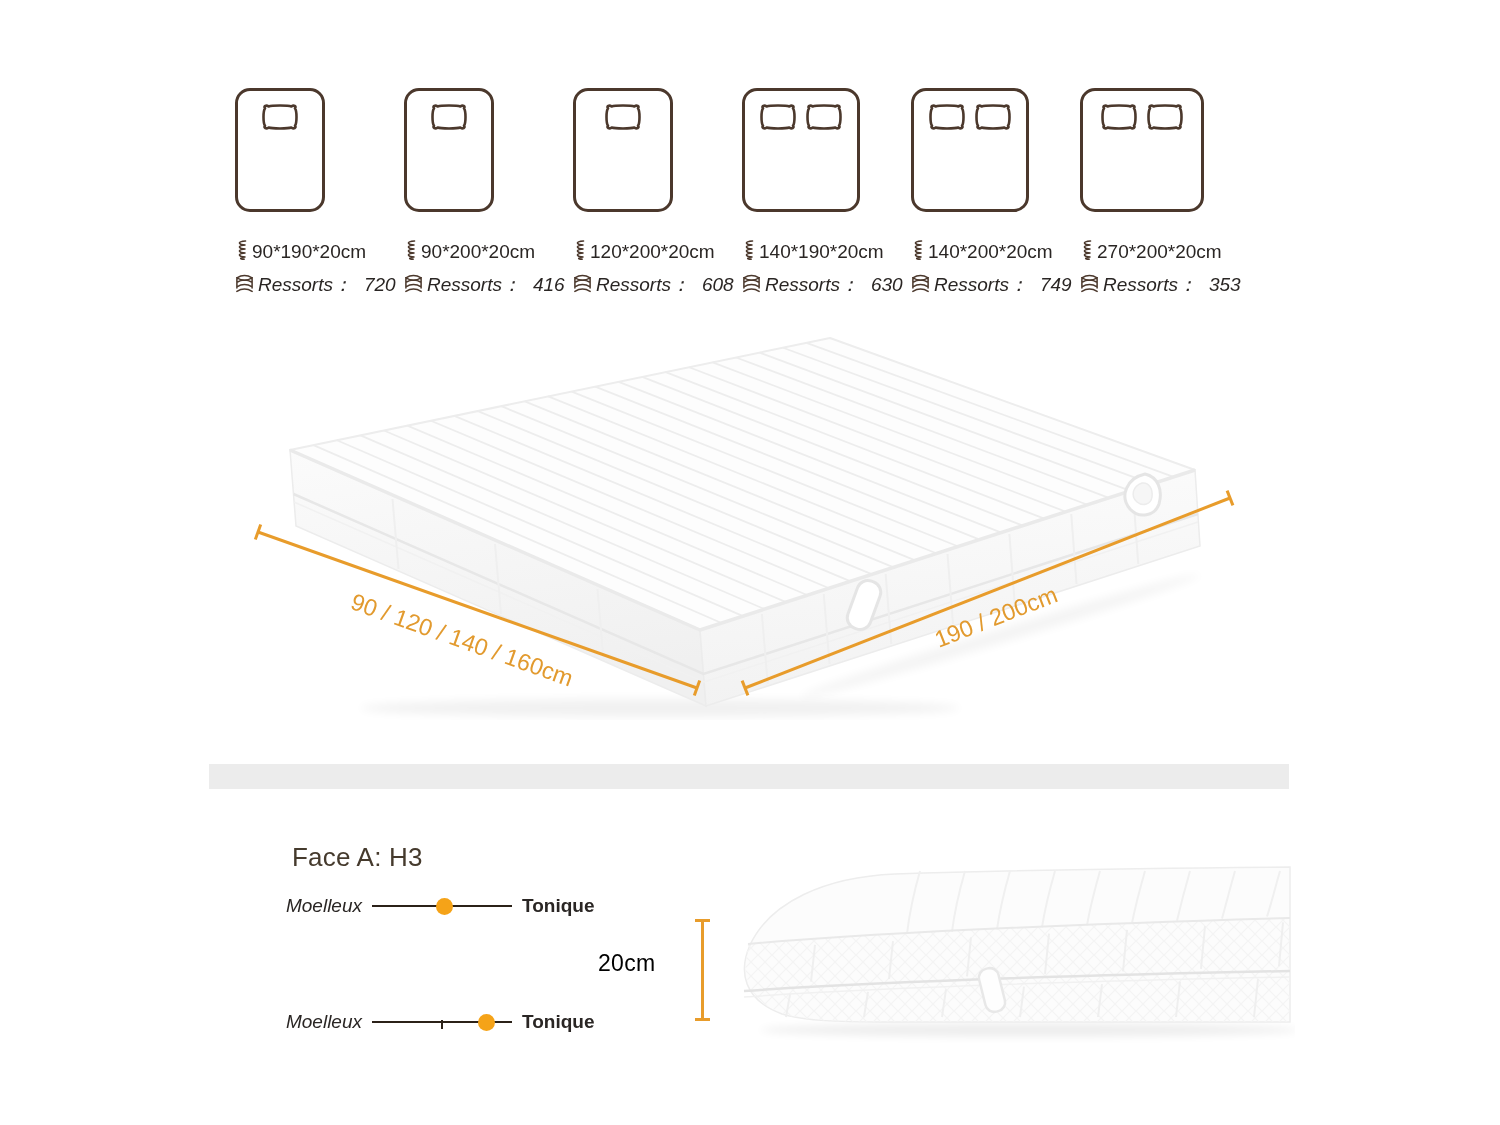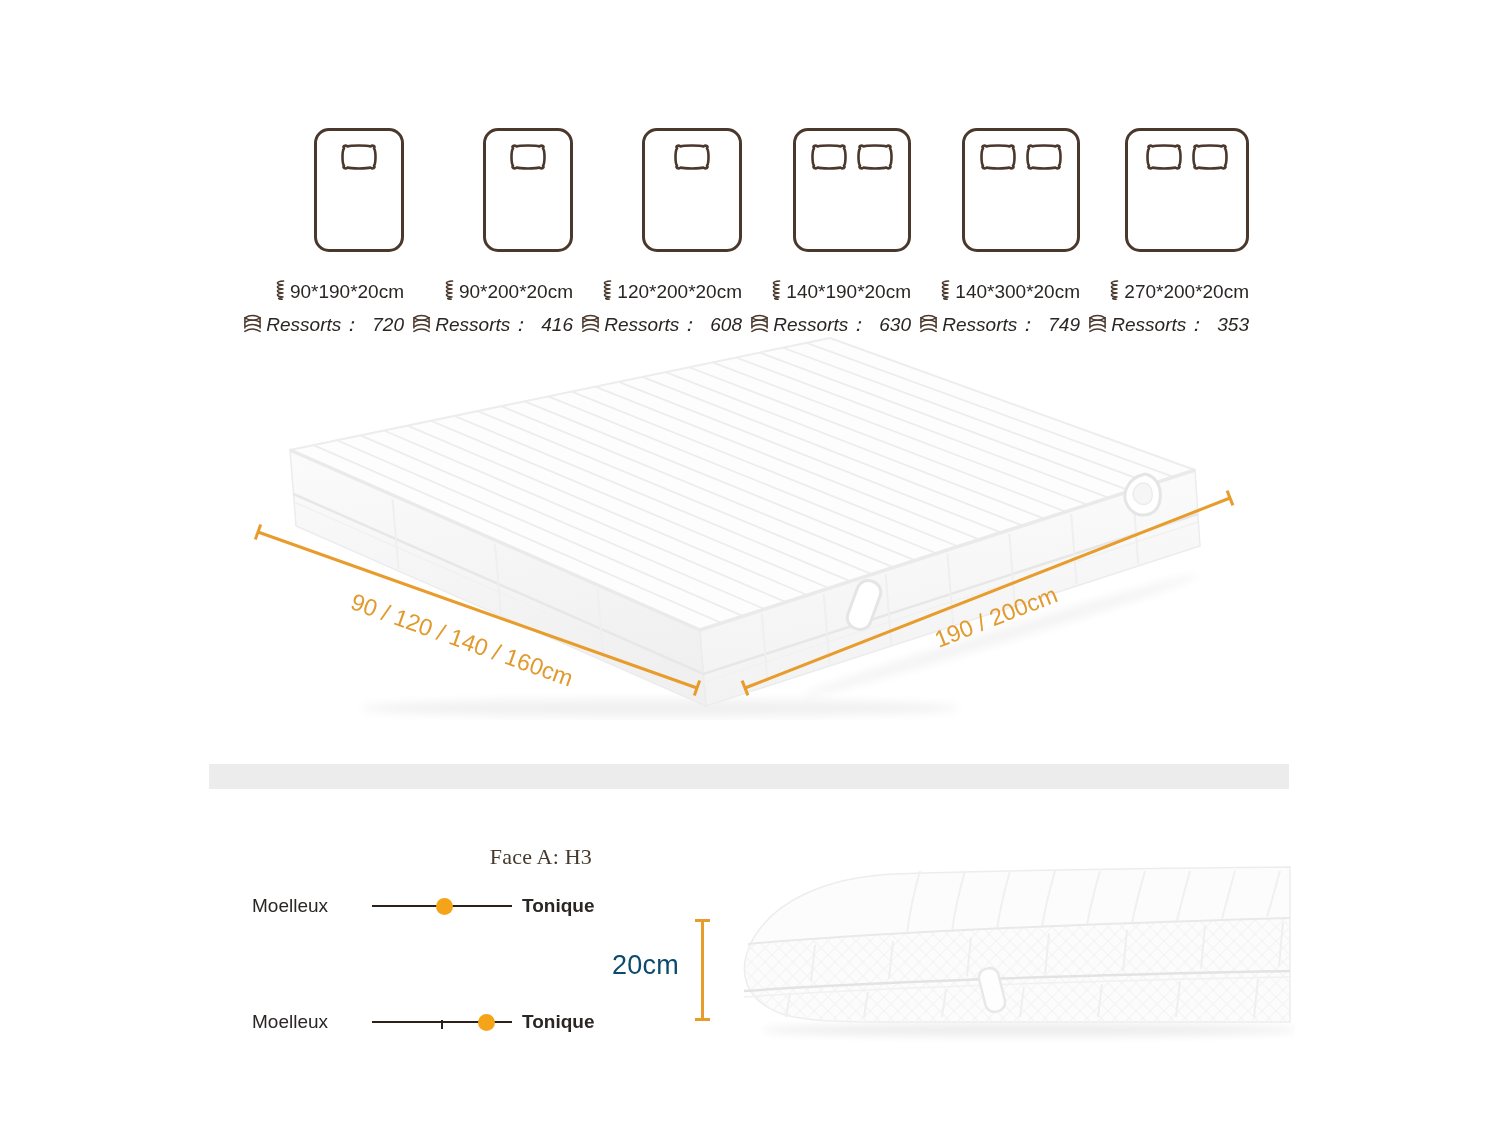--- a/index.html
+++ b/index.html
@@ -2,57 +2,57 @@
 <html><head>
 <meta charset="utf-8">
 <style>
   html,body{margin:0;padding:0;background:#ffffff;}
   .canvas{
     position:relative;width:1500px;height:1125px;background:#ffffff;overflow:hidden;
     font-family:"Liberation Sans", sans-serif;color:#2A2624;
   }
   
   .size-row{position:absolute;left:235px;top:88px;display:flex;}
-  .size-card{width:169px;display:flex;flex-direction:column;align-items:flex-end;margin-top:40px;}
+  .size-card{width:169px;display:flex;flex-direction:column;align-items:flex-start;}
   .bed-icon{
     box-sizing:border-box;height:124px;border:3px solid #4B382C;border-radius:15px;
     position:relative;display:flex;justify-content:center;gap:6px;padding-top:13px;
     background:#ffffff;
   }
   .bed-icon svg{display:block;}
   .dim-row,.res-row{
     display:flex;align-items:center;white-space:nowrap;
     font-size:19px;line-height:19px;color:#2A2624;
   }
   .dim-row{margin-top:27px;}
   .res-row{margin-top:9px;font-style:italic;}
   .li-ic{margin-right:4px;color:#4B382C;flex:0 0 auto;}
   .res-num{margin-left:12px;}
   
   .main-svg{position:absolute;left:240px;top:330px;}
   
   .divider{position:absolute;left:209px;top:764px;width:1080px;height:25px;background:#ECECEC;}
   
   .face-title{
-    position:absolute;left:292px;width:300px;text-align:right;
-    font-size:22px;line-height:28px;color:#453A2D;letter-spacing:.2px;font-family:Liberation Serif, serif;
+    position:absolute;left:292px;width:300px;text-align:left;
+    font-size:26px;line-height:28px;color:#453A2D;letter-spacing:.2px;
   }
   .slider-label{position:absolute;width:110px;font-size:19px;line-height:22px;color:#2A2624;}
-  .slider-label.left{}
+  .slider-label.left{text-align:right;font-style:italic;}
   .slider-label.right{text-align:left;font-weight:bold;}
   .slider-line{position:absolute;left:372px;width:140px;height:2px;background:#2B2118;}
   .slider-tick{position:absolute;left:441px;width:2px;height:9px;background:#2B2118;}
   .slider-dot{position:absolute;width:17px;height:17px;border-radius:50%;background:#F5A318;}
   
   .h-line{position:absolute;left:701px;top:920px;width:3px;height:100px;background:#E89C2B;}
   .h-cap{position:absolute;left:695px;width:15px;height:3px;background:#E89C2B;}
   .h-cap.top{top:919px;} .h-cap.bot{top:1018px;}
   .h-label{
-    position:absolute;left:598px;top:950px;width:95px;text-align:center;
-    font-size:27px;color:#0c4a6e;letter-spacing:.3px;
+    position:absolute;left:598px;top:950px;width:95px;text-align:left;
+    font-size:23px;color:#000000;letter-spacing:.3px;
   }
   
   .side-svg{position:absolute;left:730px;top:850px;}
 </style>
 </head>
 <body>
 
 <div class="canvas">
 
   <div class="size-row">
@@ -145,21 +145,21 @@
             <path d="M 5,4.2 C 3.2,2.2 6.2,0.8 8.6,2.4 C 12,1.2 28,1.2 31.4,2.4 C 33.8,0.8 36.8,2.2 35,4.2 C 37,7 37,19 35,21.8 C 36.8,23.8 33.8,25.2 31.4,23.6 C 28,24.8 12,24.8 8.6,23.6 C 6.2,25.2 3.2,23.8 5,21.8 C 3,19 3,7 5,4.2 Z" fill="none" stroke="#4B382C" stroke-width="2.6" stroke-linejoin="round"></path>
           </svg>
           <svg viewBox="0 0 40 26" width="40" height="26">
             <path d="M 5,4.2 C 3.2,2.2 6.2,0.8 8.6,2.4 C 12,1.2 28,1.2 31.4,2.4 C 33.8,0.8 36.8,2.2 35,4.2 C 37,7 37,19 35,21.8 C 36.8,23.8 33.8,25.2 31.4,23.6 C 28,24.8 12,24.8 8.6,23.6 C 6.2,25.2 3.2,23.8 5,21.8 C 3,19 3,7 5,4.2 Z" fill="none" stroke="#4B382C" stroke-width="2.6" stroke-linejoin="round"></path>
           </svg>
         </div>
       <div class="dim-row">
         <span class="li-ic ic-tall"><svg width="13" height="22" viewBox="0 0 12 22">
               <path d="M10,2 C2,2.6 2,5.4 10,6 C2,6.6 2,9.4 10,10 C2,10.6 2,13.4 10,14 C2,14.6 2,17.4 10,18 C4,18.4 4,20.2 8.5,20.2" fill="none" stroke="currentColor" stroke-width="1.7" stroke-linecap="round"></path>
             </svg></span>
-        <span>140*300*20cm</span>
+        <span>140*200*20cm</span>
       </div>
       <div class="res-row">
         <span class="li-ic ic-coil"><svg width="19" height="20" viewBox="0 0 20 20">
               <path d="M2,4.5 C7,1.4 13,1.4 18,4.5 M2,4.5 C7,7.6 13,7.6 18,4.5 M2,9.3 C7,6.2 13,6.2 18,9.3 M2,14.1 C7,11 13,11 18,14.1 M2,18.9 C7,15.8 13,15.8 18,18.9 M2,4.5 L2,15.2 M18,4.5 L18,15.2" fill="none" stroke="currentColor" stroke-width="1.6" stroke-linecap="round"></path>
             </svg></span>
         <span>Ressorts：</span>
         <span class="res-num">749</span>
       </div>
     </div>
     <div class="size-card">

